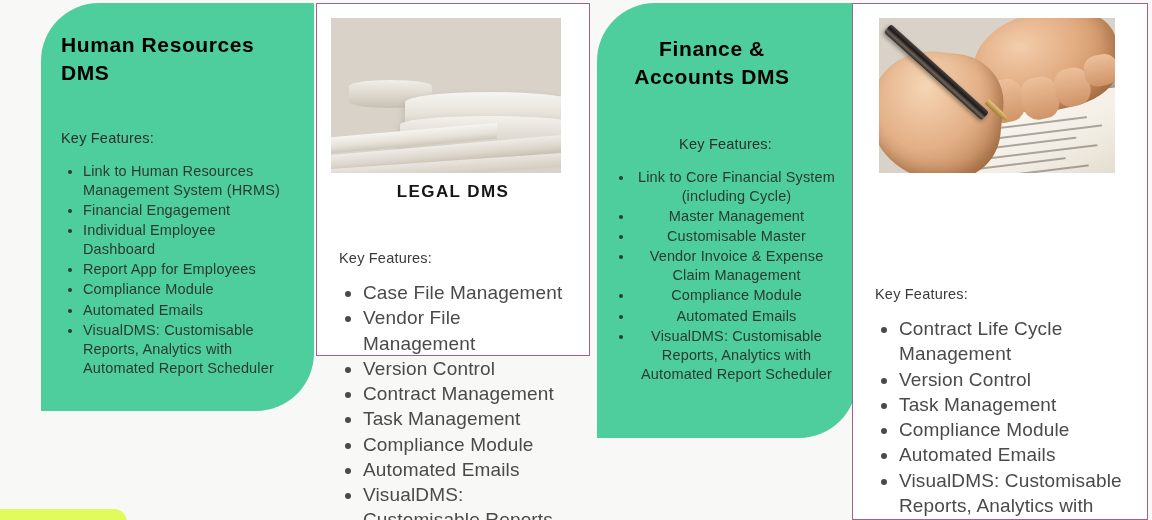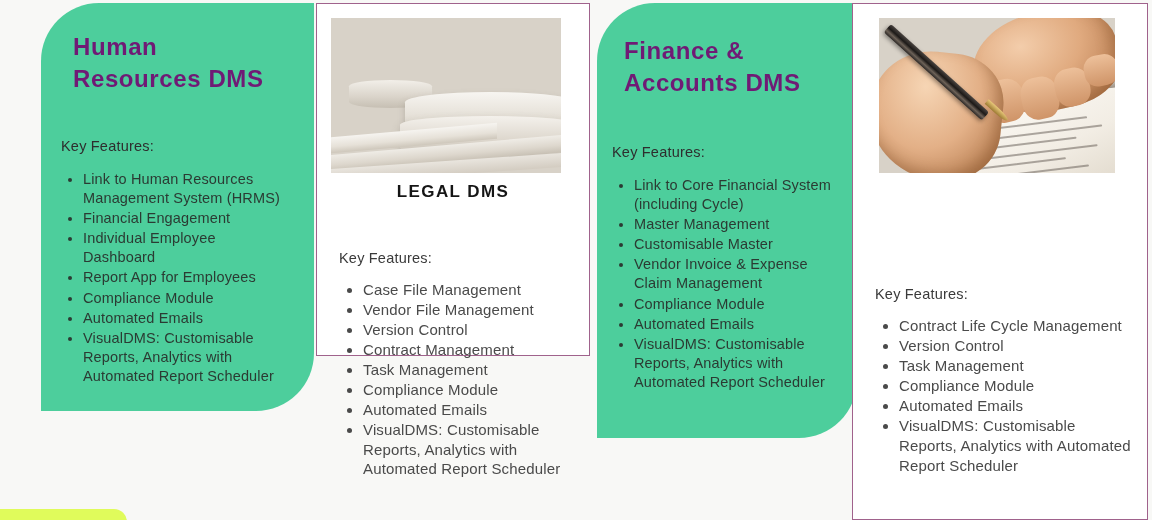--- a/index.html
+++ b/index.html
@@ -23,26 +23,25 @@
     position: absolute;
     background: #4dce9c;
     border-top-left-radius: 58px;
     border-bottom-right-radius: 58px;
     overflow: hidden;
   }
   .green-card .inner {
     padding: 28px 26px 10px 20px;
   }
   .green-card .card-title {
-    font-size: 24px;
+    font-size: 21px;
     font-weight: bold;
-    color: #701a75;
+    color: #000000;
     letter-spacing: 0.6px;
     line-height: 1.35;
-    margin-left: 12px;
   }
   .green-card .keyfeat {
     margin-top: 42px;
     font-size: 14.5px;
     color: #2e2e2e;
     letter-spacing: 0.2px;
   }
   .green-card ul {
     margin: 16px 0 0 22px;
   }
@@ -74,21 +73,21 @@
   }
   .white-card .keyfeat {
     font-size: 14.5px;
     color: #3a3a3a;
     letter-spacing: 0.2px;
   }
   .white-card ul {
     margin: 14px 0 0 24px;
   }
   .white-card li {
-    font-size: 15px;
+    font-size: 19px;
     line-height: 1.33;
     color: #4a4a4a;
     letter-spacing: 0.15px;
   }
 
   
   .columns-photo {
     background:
       linear-gradient(to bottom,
         rgba(255,255,255,0) 55%,
@@ -236,21 +235,21 @@
         <li>Contract Management</li>
         <li>Task Management</li>
         <li>Compliance Module</li>
         <li>Automated Emails</li>
         <li>VisualDMS: Customisable Reports, Analytics with Automated Report Scheduler</li>
       </ul>
     </div>
   </div>
 
   <div class="green-card" style="left:597px; top:3px; width:260px; height:435px;">
-    <div class="inner" style="padding:32px 18px 10px 15px;">
+    <div class="inner" style="padding:32px 18px 10px 15px;text-align:center;">
       <div class="card-title" style="max-width:200px;">Finance &amp; Accounts DMS</div>
       <div class="keyfeat" style="margin-top:44px;">Key Features:</div>
       <ul>
         <li>Link to Core Financial System (including Cycle)</li>
         <li>Master Management</li>
         <li>Customisable Master</li>
         <li>Vendor Invoice &amp; Expense Claim Management</li>
         <li>Compliance Module</li>
         <li>Automated Emails</li>
         <li>VisualDMS: Customisable Reports, Analytics with Automated Report Scheduler</li>

